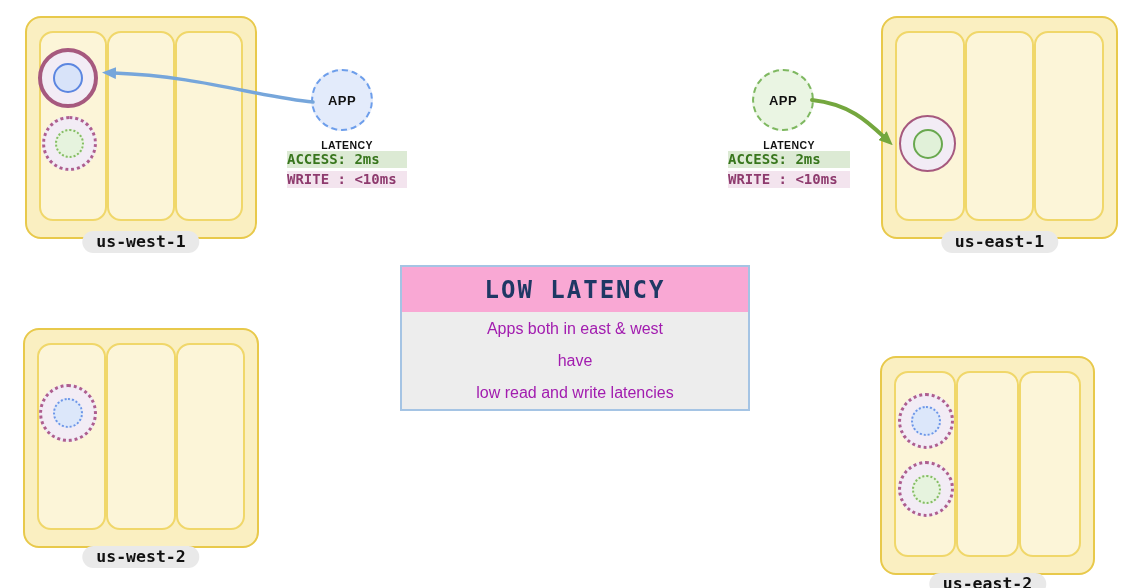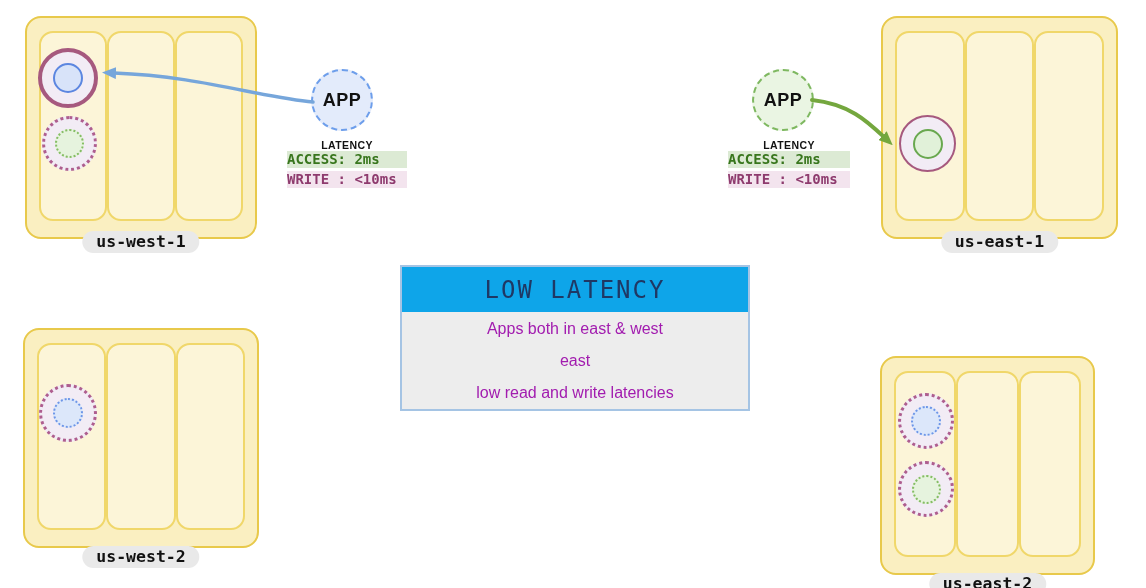--- a/index.html
+++ b/index.html
@@ -53,21 +53,21 @@
   #uw1-dotted { left:15px; top:98px;  width:55px; height:55px; }
   #ue1-solid  { left:16px; top:97px;  width:57px; height:57px; }
   #uw2-dotted { left:14px; top:54px;  width:58px; height:58px; }
   #ue2-dot-a  { left:16px; top:35px;  width:56px; height:56px; }
   #ue2-dot-b  { left:16px; top:103px; width:56px; height:56px; }
 
   
   .app-circle {
     position:absolute; width:62px; height:62px; border-radius:50%;
     box-sizing:border-box; display:flex; align-items:center; justify-content:center;
-    font-size:18px; font-weight:600; letter-spacing:0.5px; color:#111; z-index:2;text-align:center;
+    font-size:13px; font-weight:600; letter-spacing:0.5px; color:#111; z-index:2;text-align:center;
   }
   #app-west { left:311px; top:69px; border:2px dashed var(--app-blue-border);  background:var(--app-blue-fill); }
   #app-east { left:752px; top:69px; border:2px dashed var(--app-green-border); background:var(--app-green-fill); }
 
   
   .latency { position:absolute; z-index:2; }
   #lat-west { left:287px; top:139px; width:120px; }
   #lat-east { left:728px; top:139px; width:122px; }
   .lat-title {
     text-align:center; font-size:10.5px; font-weight:bold; letter-spacing:0.4px;
@@ -81,22 +81,22 @@
   .lat-access { background:var(--access-bg); color:var(--access-text); }
   .lat-write  { background:var(--write-bg);  color:var(--write-text); }
 
   
   .info-box {
     position:absolute; left:400px; top:265px; width:350px; height:146px;
     box-sizing:border-box; border:2px solid var(--info-border); background:#fff; z-index:2;
   }
   .info-title {
     height:45px; display:flex; align-items:center; justify-content:center;
-    font-family:"DejaVu Sans Mono", monospace; font-weight:normal; font-size:24px;
-    letter-spacing:2px; color:var(--title-navy); background:#0ea5e9;
+    font-family:"DejaVu Sans Mono", monospace; font-weight:bold; font-size:24px;
+    letter-spacing:2px; color:var(--title-navy); background:#f9a8d4;
   }
   .info-body {
     height:calc(100% - 45px); background:var(--info-body-bg);
     display:flex; flex-direction:column; align-items:center; justify-content:center;
     font-size:16px; line-height:32px; color:#a21caf; text-align:center;
   }
 
   
   .arrows { position:absolute; left:0; top:0; z-index:4; pointer-events:none; }
   .arrow-blue  { stroke:var(--arrow-blue);  stroke-width:3.5; fill:none; stroke-linecap:round; }
@@ -166,21 +166,21 @@
   <div class="latency" id="lat-east">
     <div class="lat-title">LATENCY</div>
     <div class="lat-row lat-access">ACCESS: 2ms</div>
     <div class="lat-row lat-write">WRITE : &lt;10ms</div>
   </div>
 
   <div class="info-box">
     <div class="info-title">LOW LATENCY</div>
     <div class="info-body">
       <div>Apps both in east &amp; west</div>
-      <div>east</div>
+      <div>have</div>
       <div>low read and write latencies</div>
     </div>
   </div>
 
   <svg class="arrows" width="1146" height="588" viewBox="0 0 1146 588">
     <defs>
       <marker id="mb" markerUnits="userSpaceOnUse" markerWidth="14" markerHeight="12" refX="2" refY="6" orient="auto">
         <path d="M0,0 L14,6 L0,12 Z" class="head-blue"></path>
       </marker>
       <marker id="mg" markerUnits="userSpaceOnUse" markerWidth="14" markerHeight="12" refX="2" refY="6" orient="auto">

